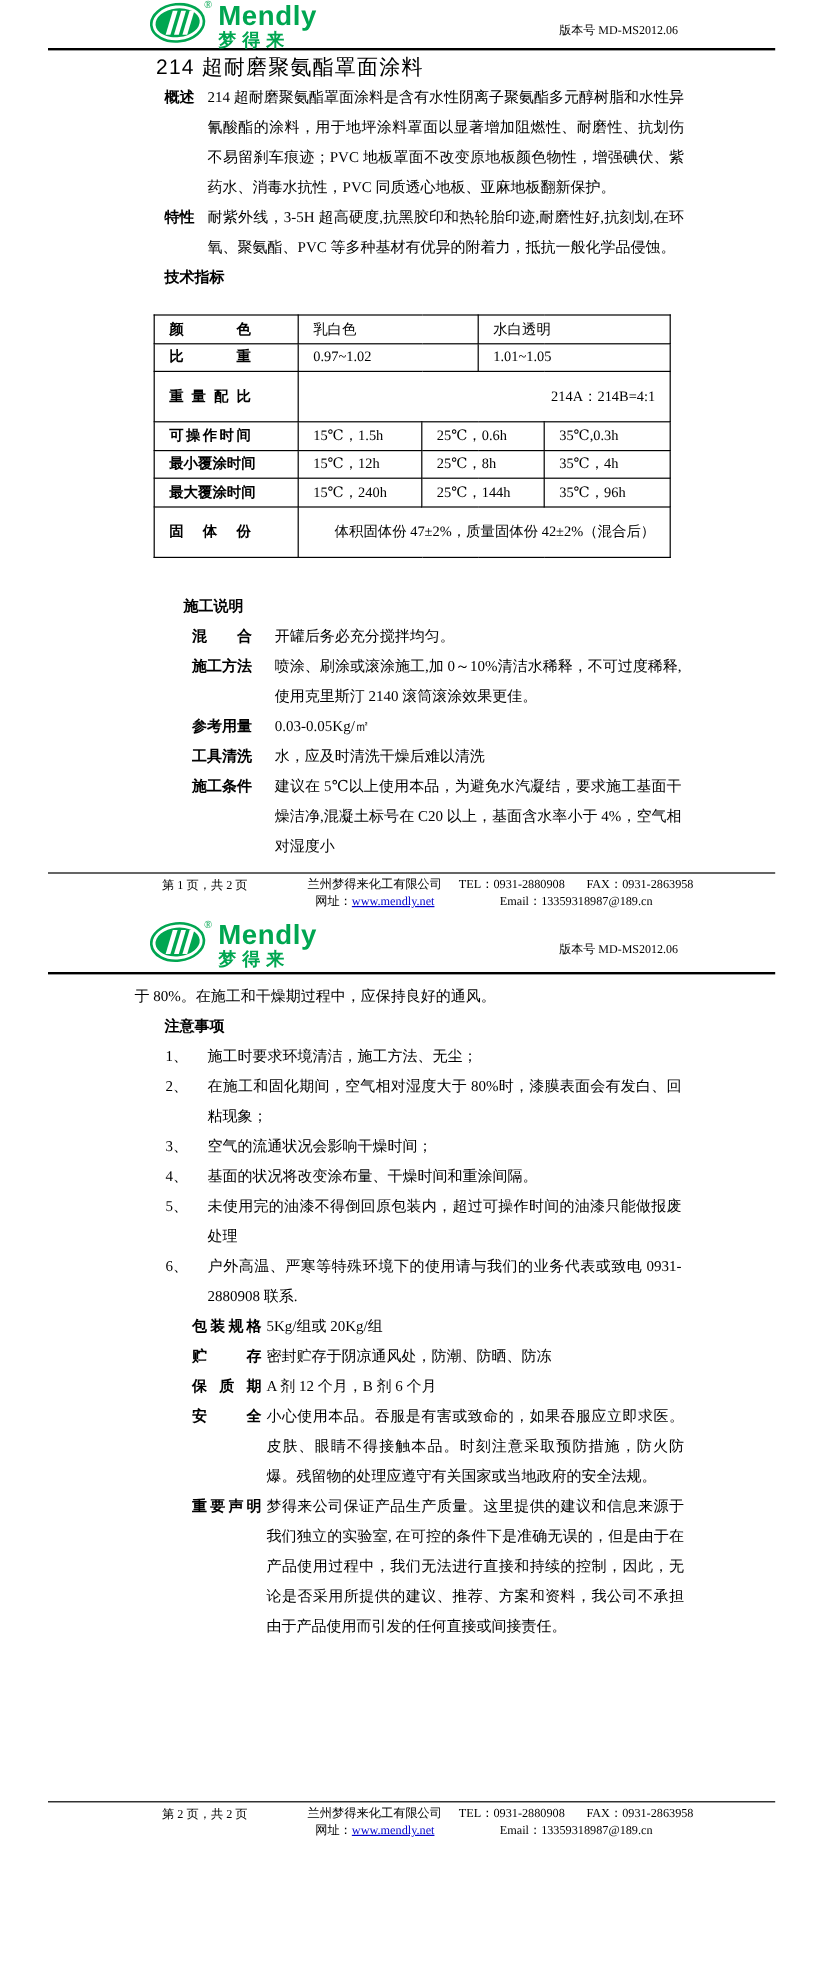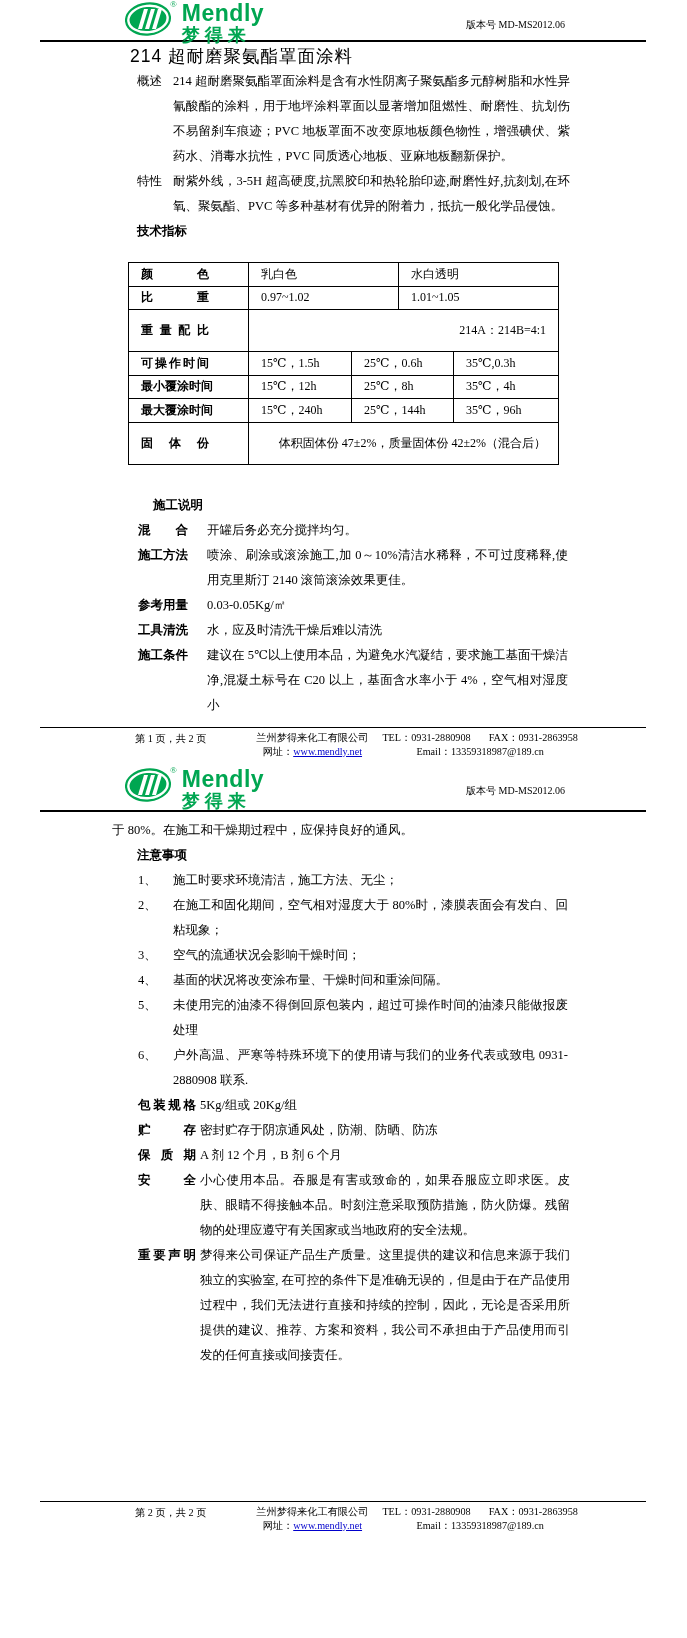--- a/index.html
+++ b/index.html
@@ -18,43 +18,43 @@
   .page-2{height:881px;}
 
   
   .hdr{position:relative;height:40px;}
   .hdr2{position:relative;height:53px;}
   .logo{position:absolute;left:125px;top:2px;display:flex;align-items:flex-start;}
   .hdr2 .logo{top:11px;}
   .emblem{width:47px;height:35px;flex:none;}
   .brandcol{margin-left:3px;line-height:1;}
   .brand{font-family:"Liberation Sans","DejaVu Sans",sans-serif;font-weight:900;color:var(--green);font-size:23px;letter-spacing:.5px;display:block;}
-  .brand-cn{font-family:"Liberation Sans","DejaVu Sans",sans-serif;font-weight:700;color:var(--green);font-size:18px;letter-spacing:5px;display:block;margin-top:1px;}
+  .brand-cn{font-family:"Liberation Sans","DejaVu Sans",sans-serif;font-weight:700;color:var(--green);font-size:15px;letter-spacing:5px;display:block;margin-top:1px;}
   .reg{color:var(--green);font-size:9px;position:relative;top:-3px;left:-2px;}
   .version{position:absolute;right:122px;top:18px;font-size:10px;white-space:nowrap;}
   .hdr2 .version{top:27px;}
   .rule{border:none;border-top:2px solid #000;margin:0 41px 0 40px;}
 
   
   .title{margin:3px 0 0 130px;font-size:17.5px;font-weight:normal;font-family:"Liberation Sans","DejaVu Sans",sans-serif;letter-spacing:1px;line-height:22px;}
   .hang{display:flex;margin-left:137px;width:433px;line-height:25px;}
-  .hang .lbl{width:36px;flex:none;font-weight:normal;}
+  .hang .lbl{width:36px;flex:none;font-weight:bold;}
   .hang .txt{flex:1;text-align:justify;}
   .sec-heading{margin-left:137px;font-weight:bold;line-height:25px;}
 
   
   table.tech{border-collapse:collapse;margin:18px 0 0 128px;width:430px;font-size:12px;table-layout:fixed;}
   table.tech td{border:1px solid #000;height:23.5px;padding:0 2px 0 12px;vertical-align:middle;overflow:hidden;}
   table.tech td.c{text-align:right;padding:12px;}
   .tlbl{display:inline-block;width:68px;text-align:justify;text-align-last:justify;white-space:nowrap;font-weight:bold;}
 
   
   .constr{margin:28px 0 0 138px;width:430px;}
   .kv{display:flex;line-height:25px;}
-  .kv .lbl{width:50px;flex:none;margin-right:19px;font-weight:bold;text-align:justify;text-align-last:justify;white-space:nowrap;}
+  .kv .lbl{width:50px;flex:none;margin-right:19px;font-weight:bold;text-align:justify;text-align-last:justify;white-space:nowrap;margin-left:22px;}
   .kv .txt{flex:1;text-align:justify;}
 
   
   .cont{margin:6px 0 0 112px;width:340px;line-height:25px;}
   .notes{margin-left:138px;width:430px;}
   .note{display:flex;line-height:25px;}
   .note .num{width:35px;flex:none;}
   .note .txt{flex:1;text-align:justify;}
   .info{margin-left:138px;width:432px;}
   .info .lbl{width:58px;flex:none;margin-right:4px;font-weight:bold;text-align:justify;text-align-last:justify;white-space:nowrap;}

